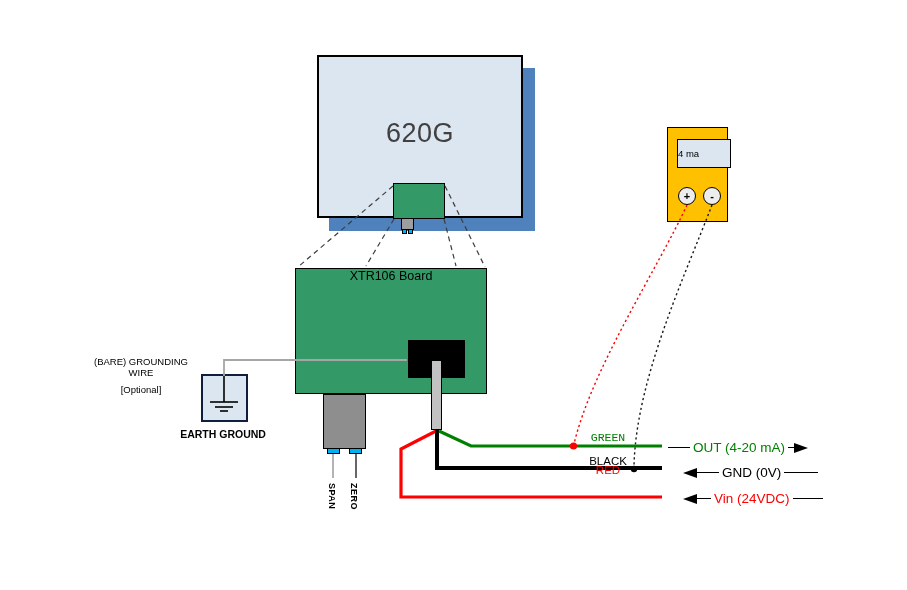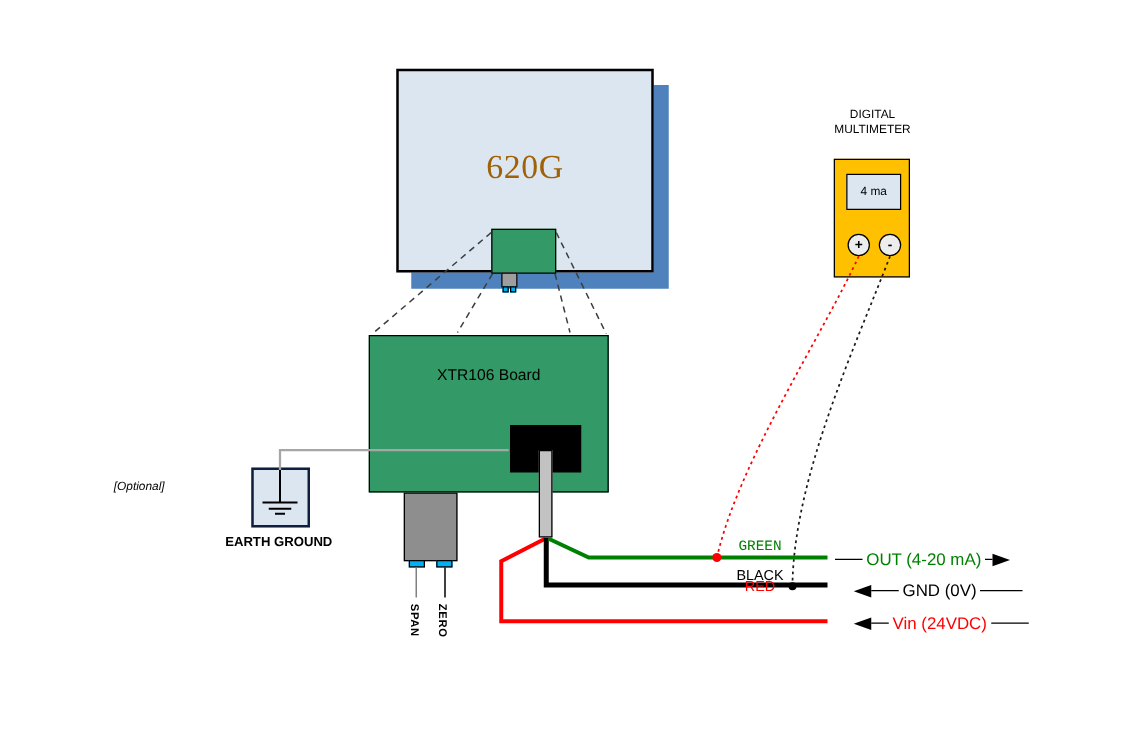--- a/index.html
+++ b/index.html
@@ -5,44 +5,44 @@
   html,body{margin:0;padding:0;background:#fff;}
   .stage{
     position:relative;width:907px;height:590px;background:#fff;overflow:hidden;
     font-family:"Liberation Sans",sans-serif;color:#000;
   }
   .abs{position:absolute;}
   
   .shadow620{left:329px;top:68px;width:206px;height:163px;background:#4F81BD;}
   .box620{left:317px;top:55px;width:206px;height:163px;background:#DCE6F1;border:2px solid #000;
           display:flex;align-items:center;justify-content:center;box-sizing:border-box;}
-  .label620{font-size:27px;letter-spacing:.5px;color:#a16207;margin-top:-6px;font-family:Liberation Serif, serif;}
+  .label620{font-size:27px;letter-spacing:.5px;color:#404040;margin-top:-6px;}
   .conn-green{left:393px;top:183px;width:52px;height:36px;background:#339966;border:1.5px solid #000;box-sizing:border-box;}
   .conn-plug{left:401px;top:218px;width:13px;height:12px;background:#9E9E9E;border:1px solid #000;box-sizing:border-box;}
   .plug-pin{width:5px;height:5px;background:#00B0F0;border:1px solid #000;box-sizing:border-box;top:229px;}
   
   .board{left:295px;top:268px;width:192px;height:126px;background:#339966;border:1.5px solid #000;box-sizing:border-box;
          display:flex;justify-content:center;}
-  .board-label{font-size:12.5px;margin-top:24px;color:#000;}
+  .board-label{font-size:12.5px;color:#000;}
   .black-conn{left:408px;top:340px;width:57px;height:38px;background:#000;}
   .cable{left:431px;top:360px;width:11px;height:70px;background:#C2C2C2;border:1px solid #000;box-sizing:border-box;}
   
   .trimpot{left:323px;top:394px;width:43px;height:55px;background:#8E8E8E;border:1px solid #000;box-sizing:border-box;}
   .trim-pin{width:13px;height:6px;background:#00B0F0;border:1px solid #000;box-sizing:border-box;top:448px;}
   .vlabel{writing-mode:vertical-rl;font-size:9px;font-weight:bold;letter-spacing:.5px;color:#000;}
   
   .earth-box{left:201px;top:374px;width:47px;height:48px;background:#DCE6F1;border:2px solid #0f1e3c;box-sizing:border-box;}
   .earth-label{left:172px;top:428px;width:102px;text-align:center;font-size:10.5px;font-weight:bold;}
   .ground-note{left:91px;top:356px;width:100px;text-align:center;font-size:9.5px;line-height:11px;}
-  .optional-note{left:91px;top:384px;width:100px;font-size:9.5px;font-style:italic;}
+  .optional-note{left:91px;top:384px;width:100px;text-align:center;font-size:9.5px;}
   
   .meter-title{left:648px;top:86px;width:100px;text-align:center;font-size:9.5px;line-height:12px;}
   .meter-body{left:667px;top:127px;width:61px;height:95px;background:#FFC000;border:1.5px solid #000;box-sizing:border-box;}
-  .meter-screen{left:677px;top:139px;width:44px;height:29px;background:#DCE6F1;border:1px solid #000;box-sizing:border-box;
-                display:flex;align-items:center;justify-content:center;font-size:9.5px;}
+  .meter-screen{left:677px;top:139px;width:54px;height:29px;background:#DCE6F1;border:1px solid #000;box-sizing:border-box;
+                display:flex;align-items:center;font-size:9.5px;}
   .terminal{width:18px;height:18px;border-radius:50%;background:#EDEDED;border:1px solid #000;box-sizing:border-box;
             display:flex;align-items:center;justify-content:center;font-size:11px;font-weight:bold;top:187px;}
   
   .overlay{left:0;top:0;width:907px;height:590px;pointer-events:none;}
   
   .wire-name{width:48px;text-align:center;font-size:11.5px;}
   .c-green{color:#008000;}
   .c-red{color:#FF0000;}
   .c-black{color:#000000;}
   
@@ -115,25 +115,25 @@
     <polyline points="436,431 401,449 401,497 662,497" fill="none" stroke-width="3.2" stroke="#FF0000"></polyline>
     <polyline points="437,430 437,468 662,468" fill="none" stroke-width="4" stroke="#000000"></polyline>
     <polyline points="439,431 471,446 662,446" fill="none" stroke-width="3.2" stroke="#008000"></polyline>
 
     <circle cx="573.5" cy="446" r="3.6" fill="#FF0000"></circle>
     <circle cx="634" cy="469" r="3.2" fill="#000"></circle>
   </svg>
 
   <div class="abs cable"></div>
 
-  <div class="abs meter-title">
-    <div>DIGITAL</div>
-    <div>MULTIMETER</div>
+
+  <div class="abs ground-note">
+    <div>(BARE) GROUNDING</div>
+    <div>WIRE</div>
   </div>
-
   <div class="abs optional-note">[Optional]</div>
   <div class="abs earth-label">EARTH GROUND</div>
 
   <div class="abs vlabel" style="left:327px;top:483px;">SPAN</div>
   <div class="abs vlabel" style="left:349px;top:483px;">ZERO</div>
 
   <div class="abs wire-name c-green" style="left:584px;top:431px;font-family:Liberation Mono, monospace;">GREEN</div>
   <div class="abs wire-name c-black" style="left:584px;top:455px;">BLACK</div>
   <div class="abs wire-name c-red" style="left:584px;top:464px;">RED</div>
 

